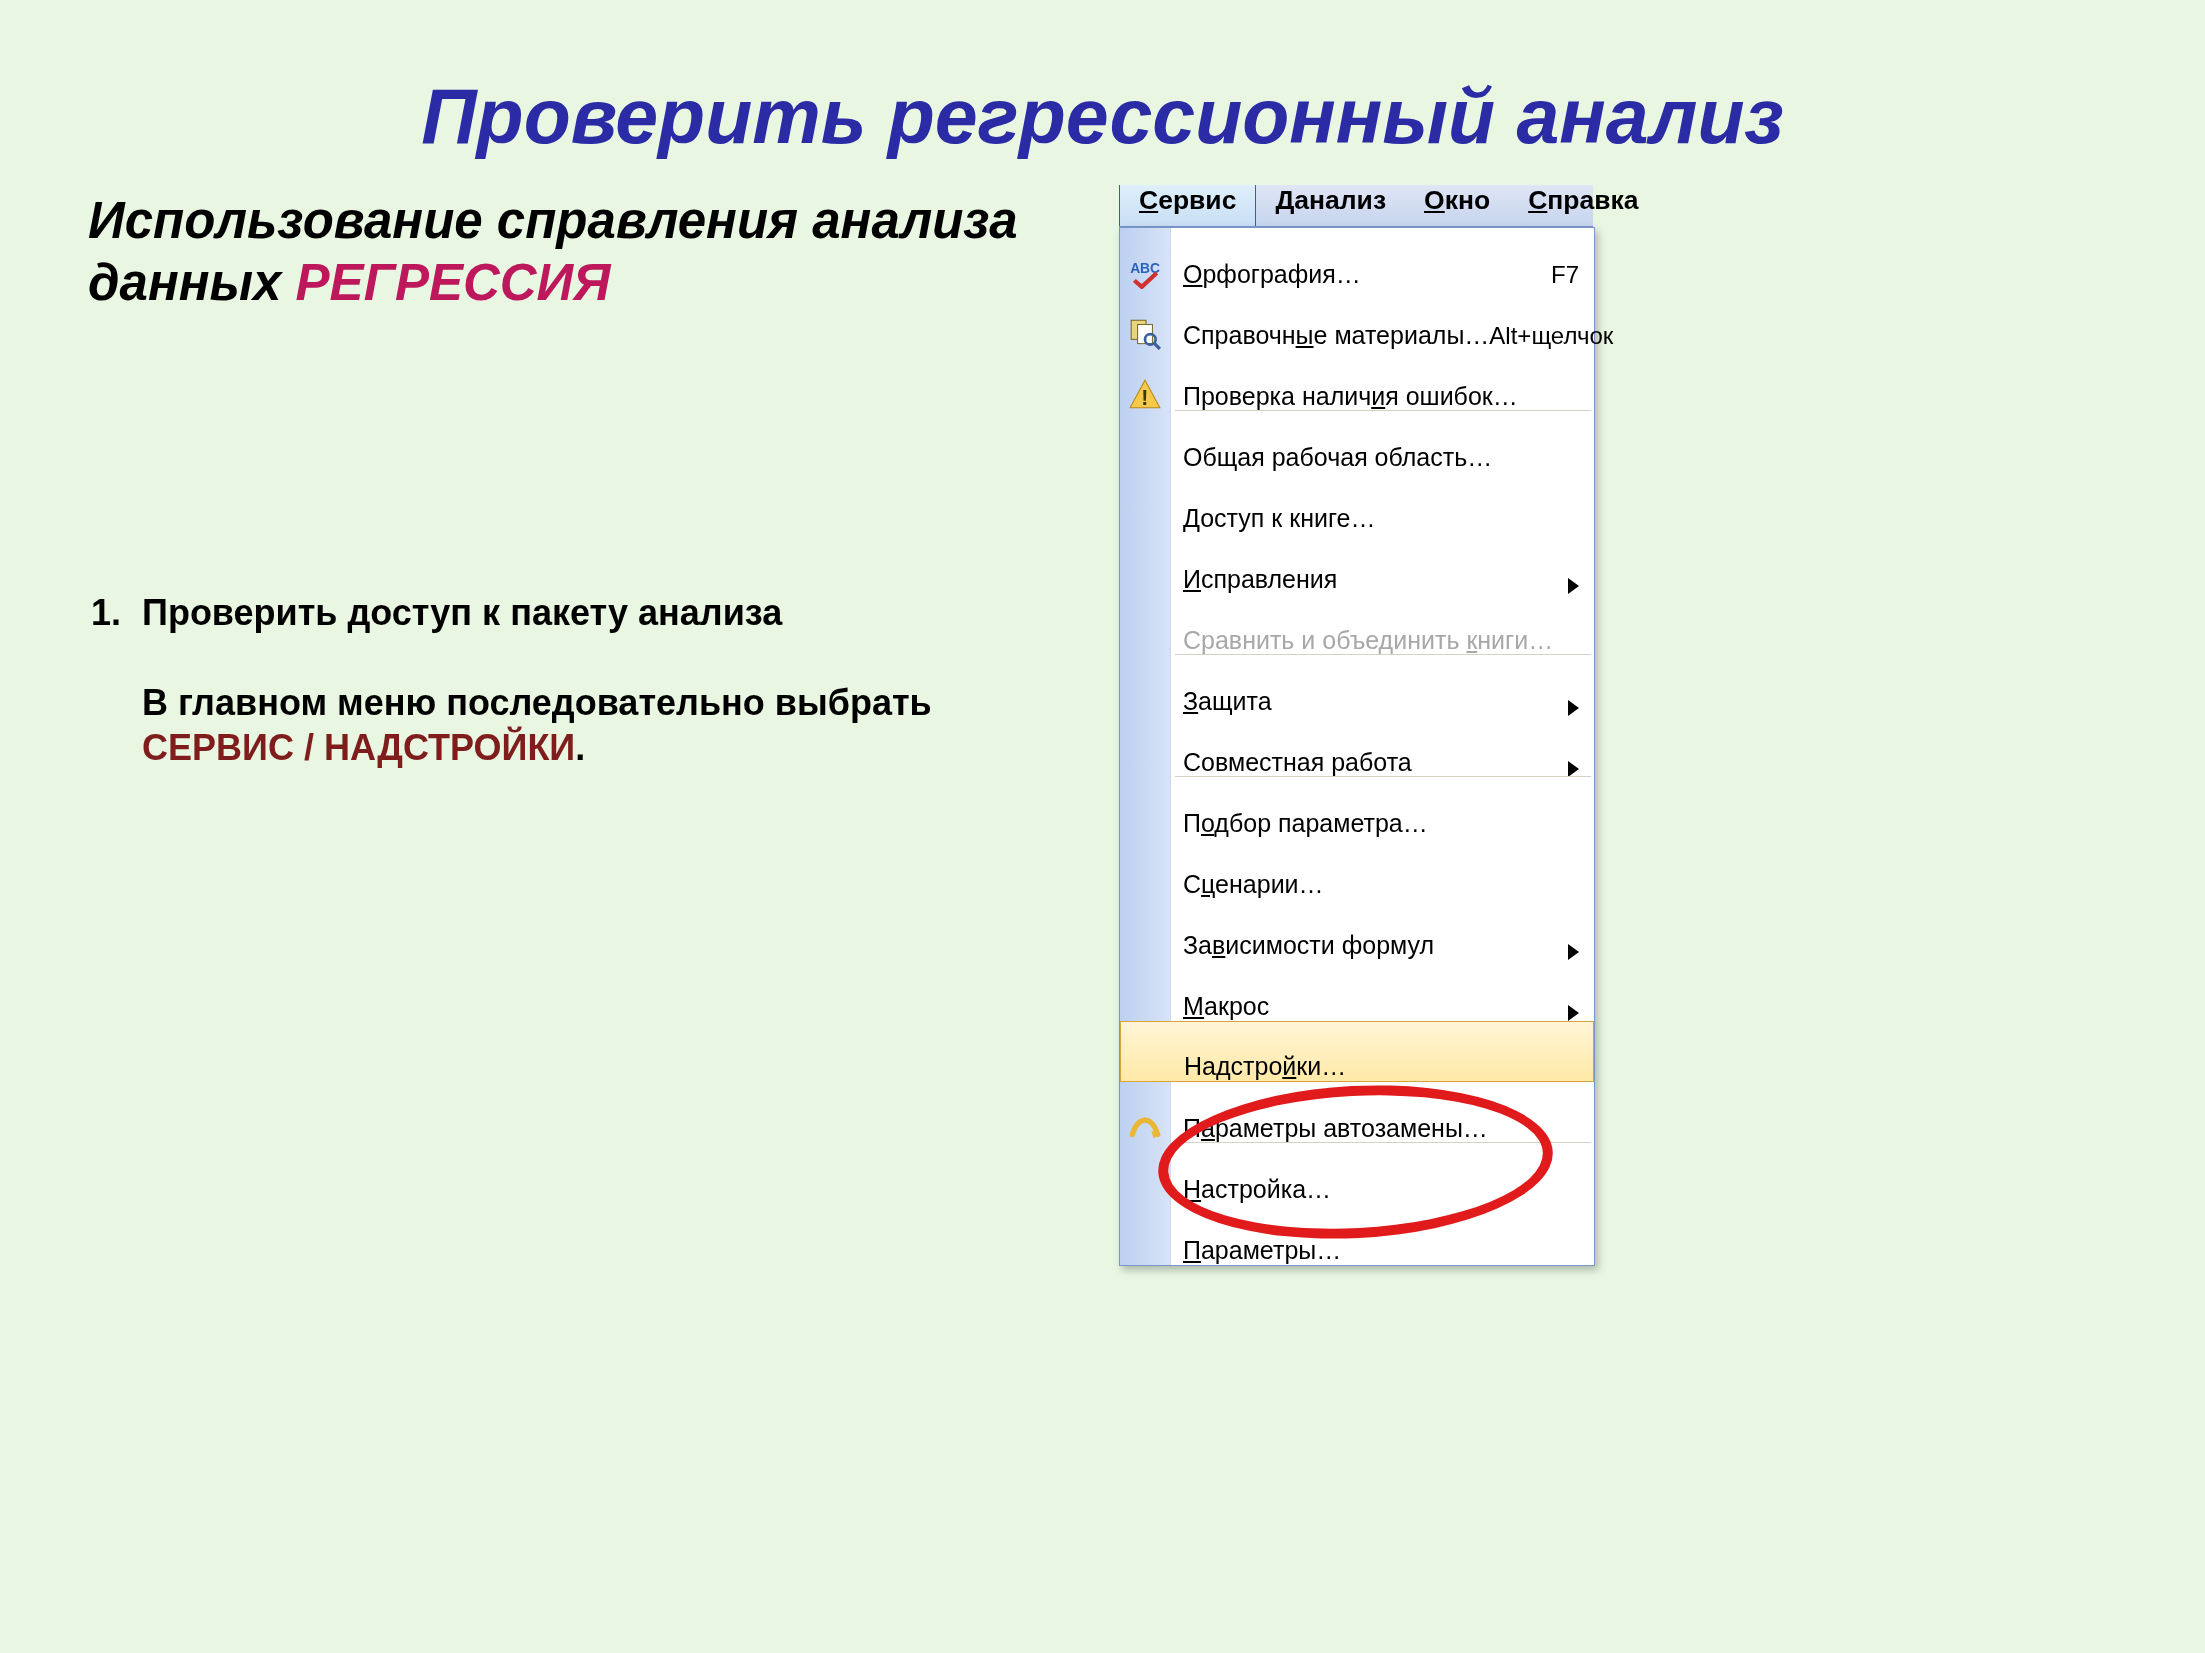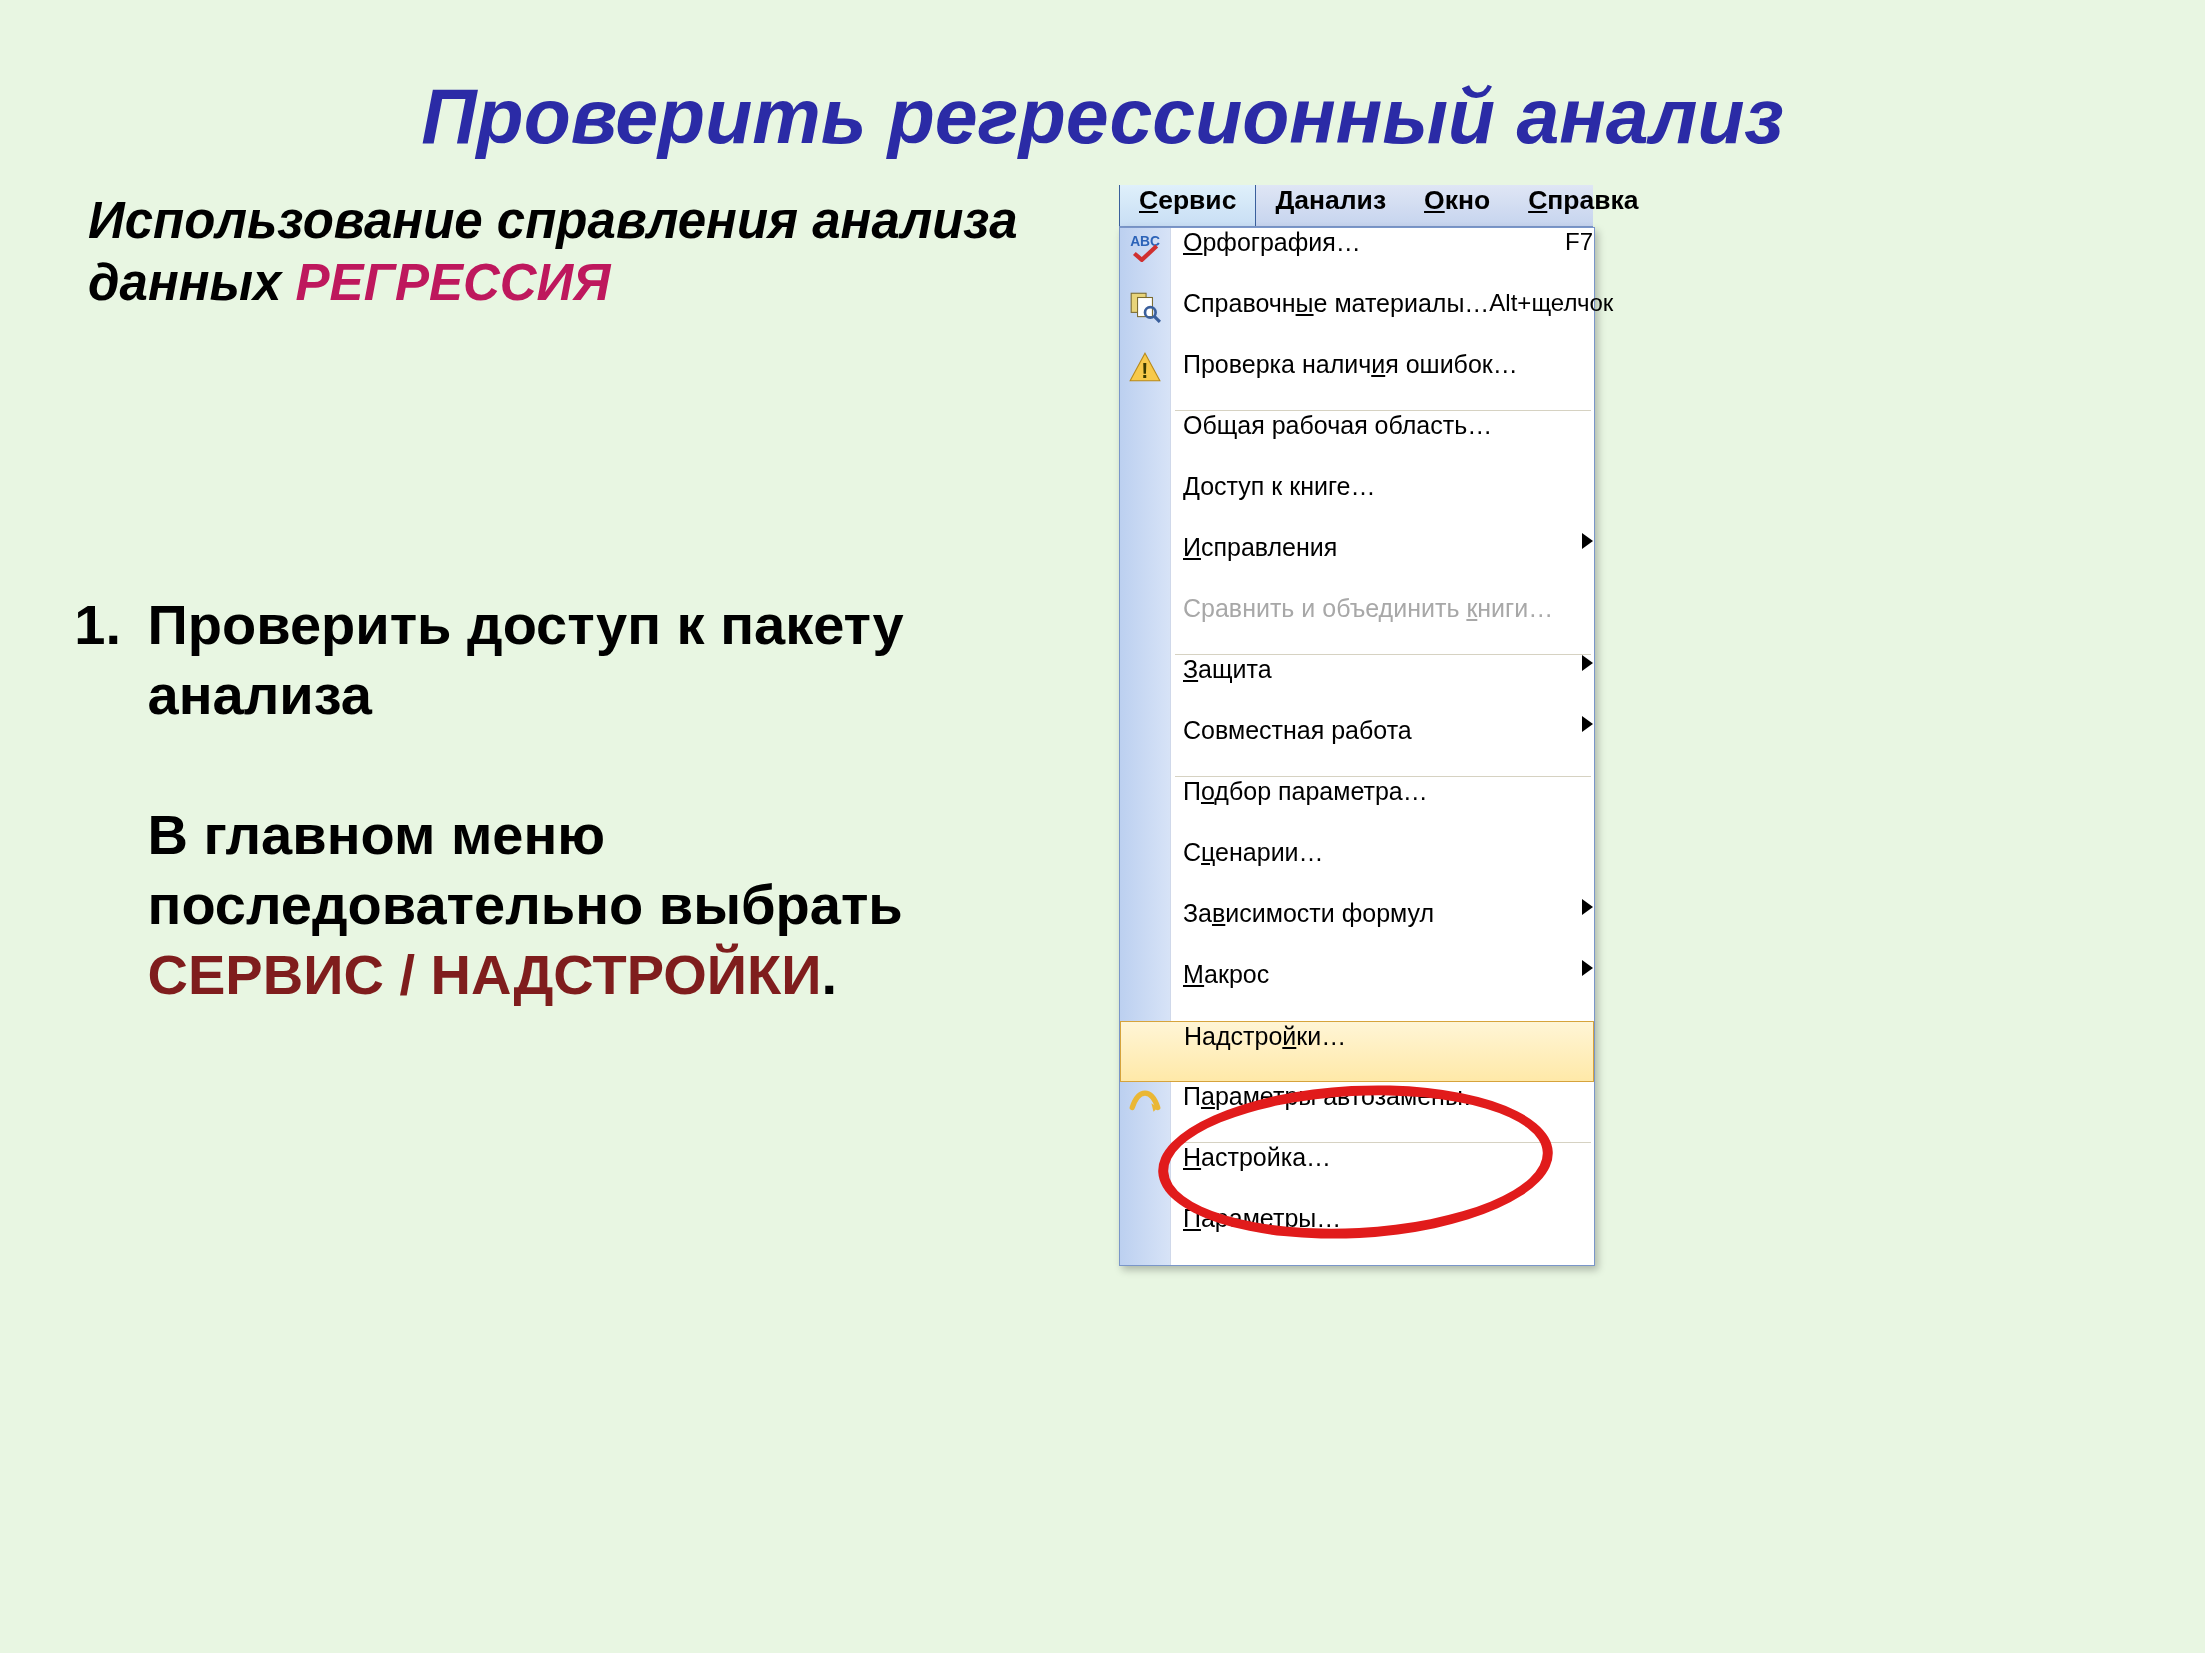--- a/index.html
+++ b/index.html
@@ -40,21 +40,21 @@
     font-style: italic;
   }
   .regress {
     color: #be185d;
   }
   .step {
     position: absolute;
     top: 590px;
     left: 66px;
     width: 1003px;
-    font-size: 56px;
+    font-size: 36px;
     font-weight: bold;
     line-height: 1.25;
   }
   .step .num {
     display: inline-block;
     width: 55px;
     text-align: right;
     margin-right: 11px;
   }
   .step .body {
@@ -115,23 +115,23 @@
     position: absolute;
     left: 0; top: 0; bottom: 0;
     width: 50px;
     background: linear-gradient(to right, #bcd0f0, #d7e3f7);
     border-right: 0.6px solid #cfd8ea;
   }
   .mrow {
     position: relative;
     height: 61px;
     display: flex;
-    align-items: flex-start;
+    align-items: flex-end;
     padding-left: 63px;
-    padding-right: 1px;
+    padding-right: 15px;
     white-space: nowrap;
   }
   .mrow.sep::after {
     content: "";
     position: absolute;
     left: 55px;
     right: 3.3px;
     bottom: 0;
     height: 1.1px;
     background: #d6d2c2;

